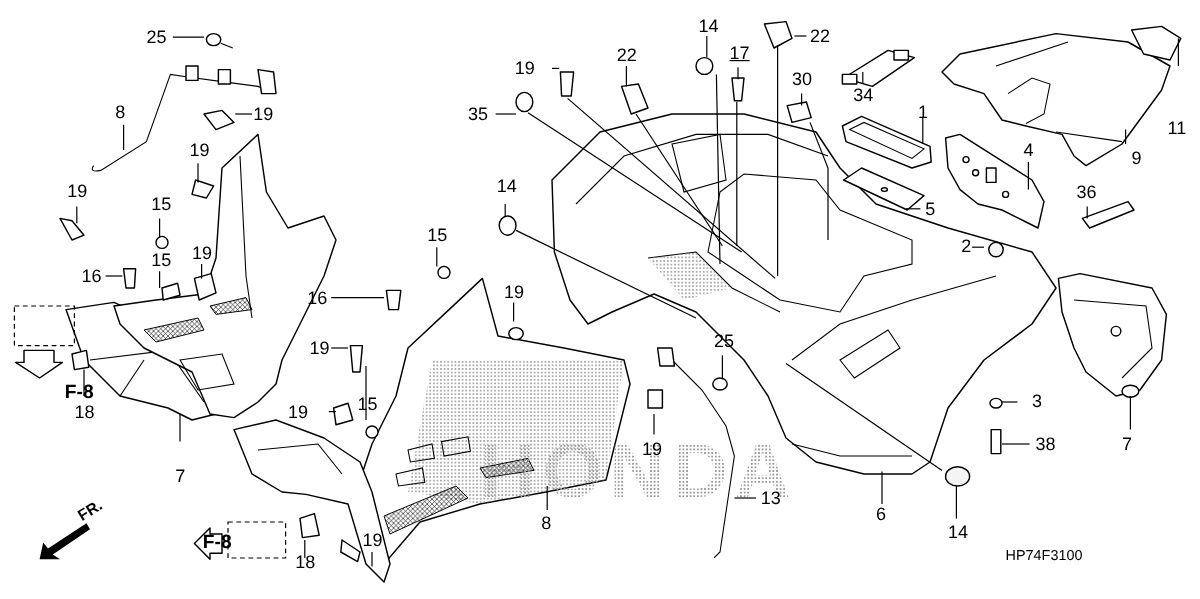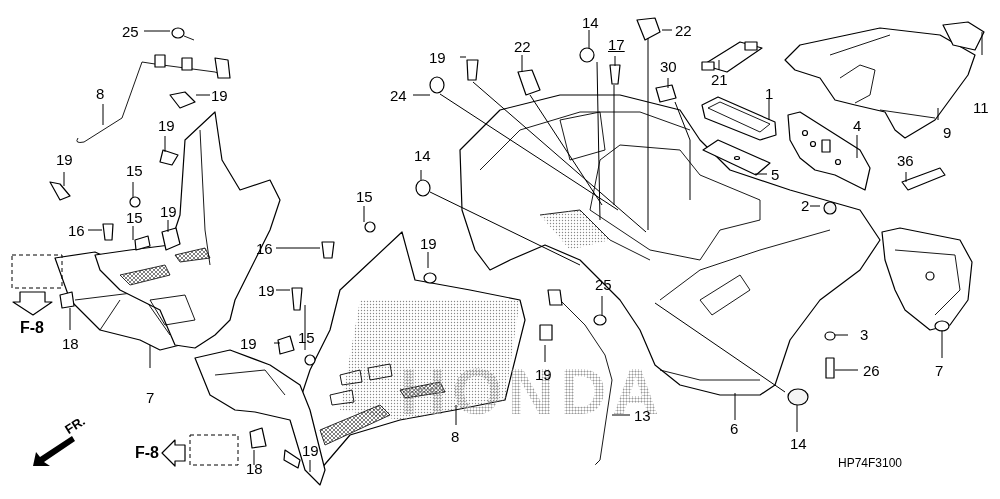--- a/index.html
+++ b/index.html
@@ -6,21 +6,21 @@
   body { width:1000px; height:499px; position:relative; overflow:hidden; font-family:"Liberation Sans", sans-serif; }
   #diagram { position:absolute; left:0; top:0; width:1000px; height:499px; }
   .part { fill:#ffffff; stroke:#000; stroke-width:1.2; stroke-linejoin:round; }
   .part-fill { fill:#f4f4f4; stroke:#000; stroke-width:1.2; }
   .thin { fill:none; stroke:#000; stroke-width:0.9; }
   .leader { fill:none; stroke:#000; stroke-width:1; }
   .mesh { fill:url(#meshpat); stroke:#000; stroke-width:0.8; }
   .dots { fill:url(#dotpat); stroke:none; }
   .dash { fill:none; stroke:#000; stroke-width:1; stroke-dasharray:4 3; }
   .label { position:absolute; font-size:15px; color:#000; line-height:1; white-space:nowrap; }
-  .ref { position:absolute; font-size:16px; font-weight:bold; color:#000; line-height:1; }
+  .ref { position:absolute; font-size:16px; font-weight:bold; color:#000; line-height:1;margin-left:34px; }
   .code { position:absolute; font-size:12px; color:#000; line-height:1; }
   .fr { position:absolute; font-size:13px; font-weight:bold; color:#000; transform:rotate(-32deg); transform-origin:left bottom; }
   .watermark { position:absolute; font-size:64px; font-weight:bold; letter-spacing:6px; color:transparent;
     background-image:radial-gradient(#9a9a9a 0.9px, transparent 1.1px); background-size:3px 3px;
     -webkit-background-clip:text; background-clip:text; }
 </style>
 </head>
 <body>
 
 <svg id="diagram" viewBox="0 0 1000 499" xmlns="http://www.w3.org/2000/svg">
@@ -249,41 +249,41 @@
 <span class="label" style="left:146px;top:390px;">7</span>
 <span class="label" style="left:356px;top:189px;">15</span>
 <span class="label" style="left:256px;top:241px;">16</span>
 <span class="label" style="left:258px;top:283px;">19</span>
 <span class="label" style="left:298px;top:330px;">15</span>
 <span class="label" style="left:240px;top:336px;">19</span>
 <span class="label" style="left:246px;top:461px;">18</span>
 <span class="label" style="left:302px;top:443px;">19</span>
 <span class="label" style="left:451px;top:429px;">8</span>
 <span class="label" style="left:420px;top:236px;">19</span>
-<span class="label" style="left:390px;top:88px;">24</span>
+<span class="label" style="left:390px;top:88px;">35</span>
 <span class="label" style="left:514px;top:39px;">22</span>
 <span class="label" style="left:582px;top:15px;">14</span>
 <span class="label" style="left:608px;top:37px;text-decoration:underline;">17</span>
 <span class="label" style="left:675px;top:23px;">22</span>
 <span class="label" style="left:660px;top:59px;">30</span>
 <span class="label" style="left:414px;top:148px;">14</span>
 <span class="label" style="left:429px;top:50px;">19</span>
 <span class="label" style="left:595px;top:277px;">25</span>
 <span class="label" style="left:535px;top:367px;">19</span>
 <span class="label" style="left:634px;top:408px;text-align:right;">13</span>
-<span class="label" style="left:711px;top:72px;">21</span>
+<span class="label" style="left:711px;top:72px;">34</span>
 <span class="label" style="left:765px;top:86px;">1</span>
 <span class="label" style="left:771px;top:167px;">5</span>
 <span class="label" style="left:853px;top:118px;">4</span>
 <span class="label" style="left:943px;top:125px;">9</span>
 <span class="label" style="left:973px;top:52px;margin-top:48px;">11</span>
 <span class="label" style="left:897px;top:153px;">36</span>
 <span class="label" style="left:801px;top:198px;">2</span>
 <span class="label" style="left:860px;top:327px;">3</span>
-<span class="label" style="left:863px;top:363px;">26</span>
+<span class="label" style="left:863px;top:363px;">38</span>
 <span class="label" style="left:935px;top:363px;">7</span>
 <span class="label" style="left:730px;top:421px;">6</span>
 <span class="label" style="left:790px;top:436px;">14</span>
 
 <span class="ref" style="left:20px;top:320px;">F-8</span>
 <span class="ref" style="left:135px;top:445px;">F-8</span>
 <span class="fr" style="left:70px;top:422px;">FR.</span>
 
 <span class="code" style="left:838px;top:457px;">HP74F3100</span>
 

